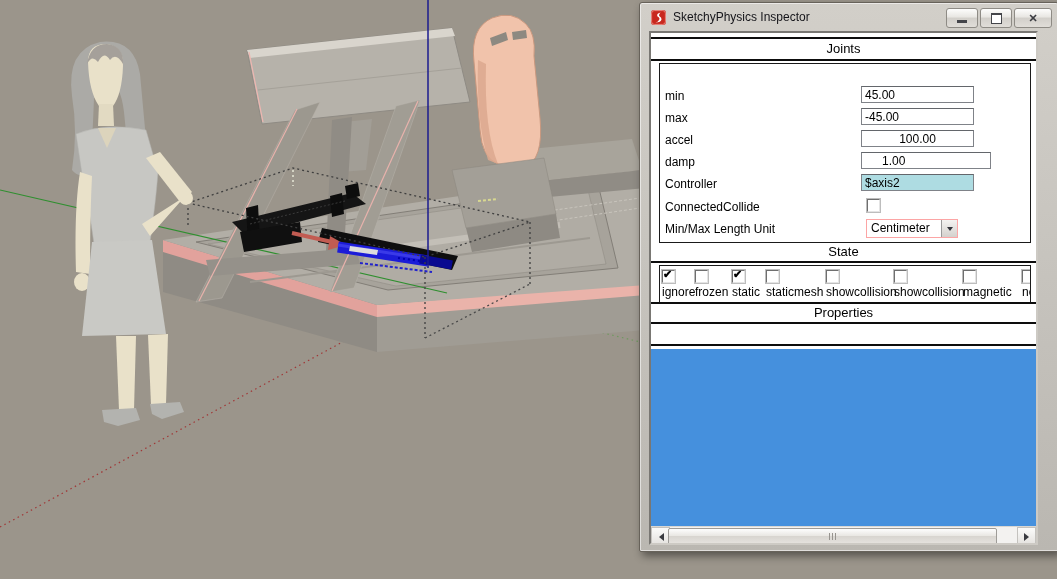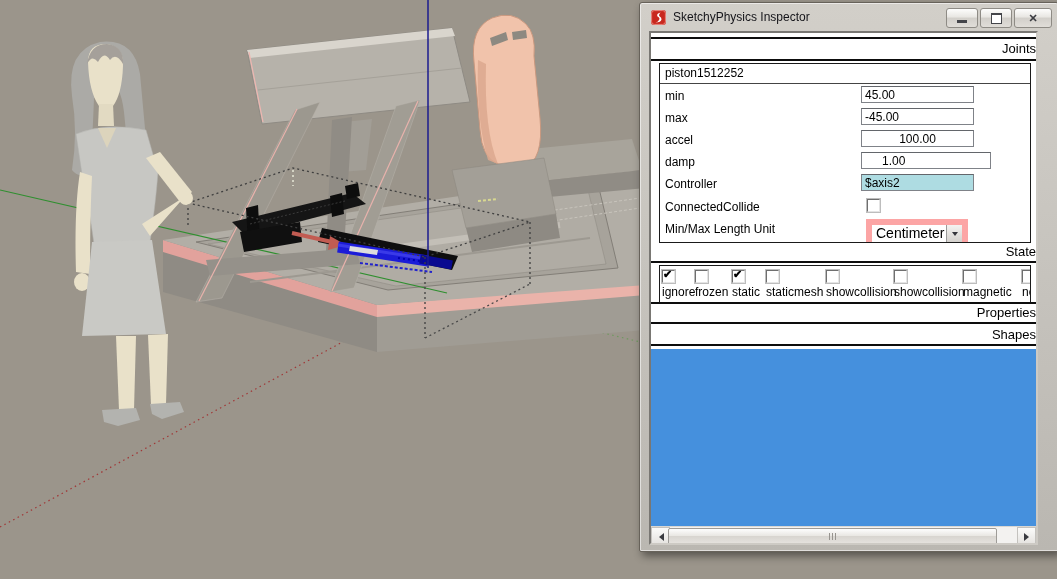--- a/index.html
+++ b/index.html
@@ -21,34 +21,34 @@
         display:flex;align-items:center;justify-content:center;}
   .wbtn.close{width:36px;}
   .glyph-min{width:10px;height:3px;background:#44454a;margin-top:7px;}
   .glyph-max{width:9px;height:8px;border:1px solid #44454a;border-top-width:2px;background:#fff;}
   .glyph-x{font-size:11px;font-weight:bold;color:#3c3d42;line-height:1;}
 
   
   #client{position:absolute;left:9px;top:28px;width:385px;height:510px;background:#fff;
           border:2px inset #cdcac4;overflow:hidden;}
   .rule{position:absolute;left:0;right:0;height:2px;background:#0d0d0d;}
-  .sechdr{position:absolute;left:0;right:0;height:17px;text-align:right;font-size:13px;color:#000;}
+  .sechdr{position:absolute;left:0;right:0;height:17px;text-align:center;font-size:13px;color:#000;}
   .box{position:absolute;left:8px;width:370px;border:1px solid #1a1a1a;background:#fff;overflow:hidden;}
   #jointbox{top:30px;height:178px;}
   #jointname{position:absolute;left:0;top:0;right:0;height:19px;border-bottom:1px solid #444;
              font-size:12px;padding-left:5px;line-height:19px;}
   .frow-label{position:absolute;left:5px;font-size:12px;color:#000;height:15px;line-height:15px;white-space:nowrap;}
   .finput{position:absolute;left:201px;width:105px;height:15px;border:1px solid #7f8288;border-top-color:#63666b;
           font-family:"Liberation Sans",sans-serif;font-size:12px;padding:0 3px;background:#fff;color:#000;}
   .finput.hl{background:#aedce2;}
   .cbx{position:absolute;width:11px;height:11px;background:#fff;border:1px solid;
        border-color:#6f6f6f #e4e4e4 #e4e4e4 #6f6f6f;box-shadow:0 0 0 1px #bdbdbd;}
   .cbx.checked::after{content:"\2714";position:absolute;left:0px;top:-3px;font-size:11px;font-weight:bold;color:#000;}
-  .select{position:absolute;left:206px;top:155px;width:86px;height:17px;border:6px solid #fca5a5;background:#fff;
-          font-size:14px;line-height:17px;padding-left:4px;color:#000;}
+  .select{position:absolute;left:206px;top:155px;width:86px;height:17px;border:1px solid #fca5a5;background:#fff;
+          font-size:12px;line-height:17px;padding-left:4px;color:#000;}
   .select .sbtn{position:absolute;right:0;top:0;width:15px;height:17px;border-left:1px solid #9a9a9a;
           background:linear-gradient(#f4f3f1,#d4d1cd);display:flex;align-items:center;justify-content:center;}
   .arr-dn{width:0;height:0;border:3px solid transparent;border-top:4px solid #33343a;margin-top:4px;}
 
   #statebox{top:232px;height:37px;}
   .flag{position:absolute;top:0;height:37px;}
   .flag .cbx{top:4px;left:0;}
   .flag .flabel{position:absolute;top:19px;left:0;font-size:12px;color:#000;white-space:nowrap;}
 
   #shapespanel{position:absolute;left:0;right:0;top:316px;height:177px;background:#4590dd;}
@@ -193,21 +193,20 @@
           </div>
       </div>
     </div>
 
     <div id="client">
       <div class="rule" style="top:4px"></div>
       <div class="sechdr" style="top:8px">Joints</div>
       <div class="rule" style="top:26px"></div>
 
       <div class="box" id="jointbox">
-        <div id="jointname">piston1512252</div>
 
         <span class="frow-label" style="top:25px">min</span>
         <input class="finput" style="top: 22px;" value="45.00">
 
         <span class="frow-label" style="top:47px">max</span>
         <input class="finput" style="top: 44px;" value="-45.00">
 
         <span class="frow-label" style="top:69px">accel</span>
         <input class="finput" style="top: 66px; text-align: center;" value="100.00">
 
@@ -263,21 +262,20 @@
           </div>
         <div class="flag" style="left:362px">
           <span class="cbx"></span>
           <span class="flabel">nocc</span>
           </div>
       </div>
 
       <div class="rule" style="top:269px"></div>
       <div class="sechdr" style="top:272px">Properties</div>
       <div class="rule" style="top:289px"></div>
-      <div class="sechdr" style="top:294px">Shapes</div>
       <div class="rule" style="top:311px"></div>
 
       <div id="shapespanel"></div>
 
       <div id="hscroll">
         <div class="sbtnv" id="sb-left">
             <span class="arr-l"></span>
           </div>
         <div id="sb-thumb">
             <span id="sb-grip"></span>

